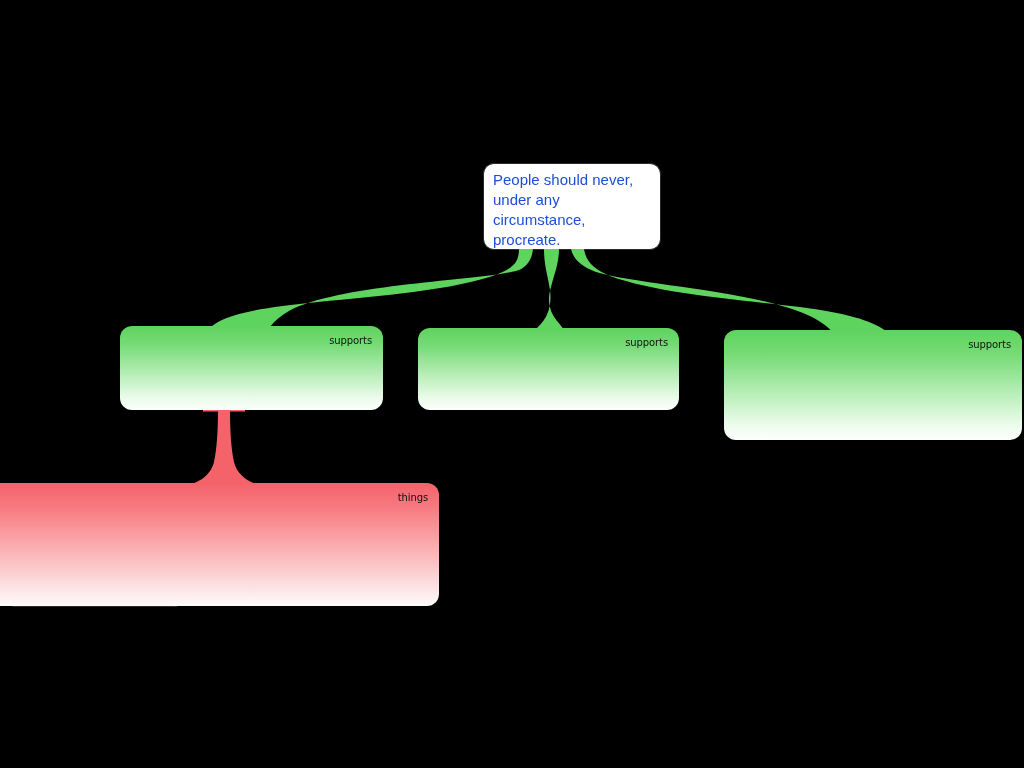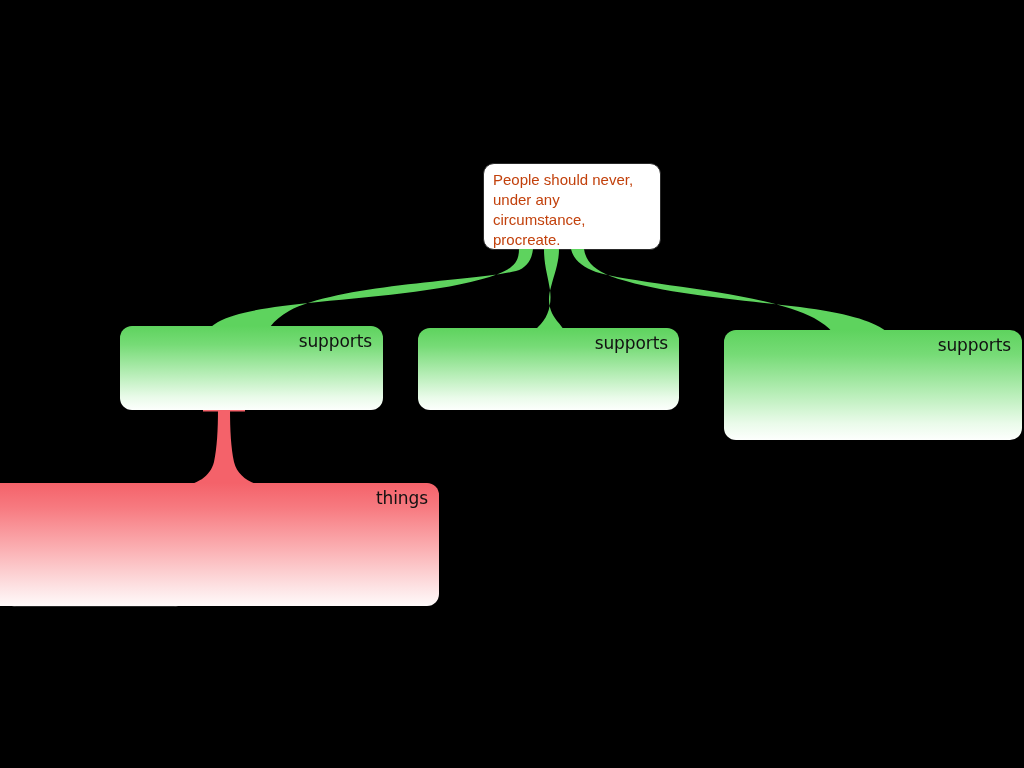--- a/index.html
+++ b/index.html
@@ -40,39 +40,39 @@
     background: linear-gradient(to bottom, #5ed35e 0%, #76db76 22%, #b8eeb8 58%, #eafbea 85%, #fdfffd 100%);
   }
   .group.oppose {
     background: linear-gradient(to bottom, #f4626a 0%, #f77a80 20%, #fbb2b5 55%, #fde3e4 85%, #fffafa 100%);
   }
   
   .group-label {
     position: absolute;
     top: 8px;
     right: 11px;
-    font-size: 17px;
+    font-size: 10px;
     line-height: 14px;
     color: #111111;
     font-family: "DejaVu Sans", "Liberation Sans", sans-serif;
     white-space: nowrap;
     letter-spacing: -0.1px;
   }
   
   .card {
     position: absolute;
     background: #ffffff;
     border: 1px solid #2a2a2a;
     border-radius: 11px;
     box-sizing: border-box;
     box-shadow: 2px 2px 2px rgba(0, 0, 0, 0.45);
     padding: 6px 9px 5px 9px;
     font-size: 15px;
     line-height: 20px;
-    color: #c2410c;
+    color: #1d4ed8;
     font-family: "Liberation Sans", "DejaVu Sans", sans-serif;
     white-space: pre-line;
   }
   
   #root-card {
     left: 483px;
     top: 163px;
     width: 178px;
     height: 87px;
   }

